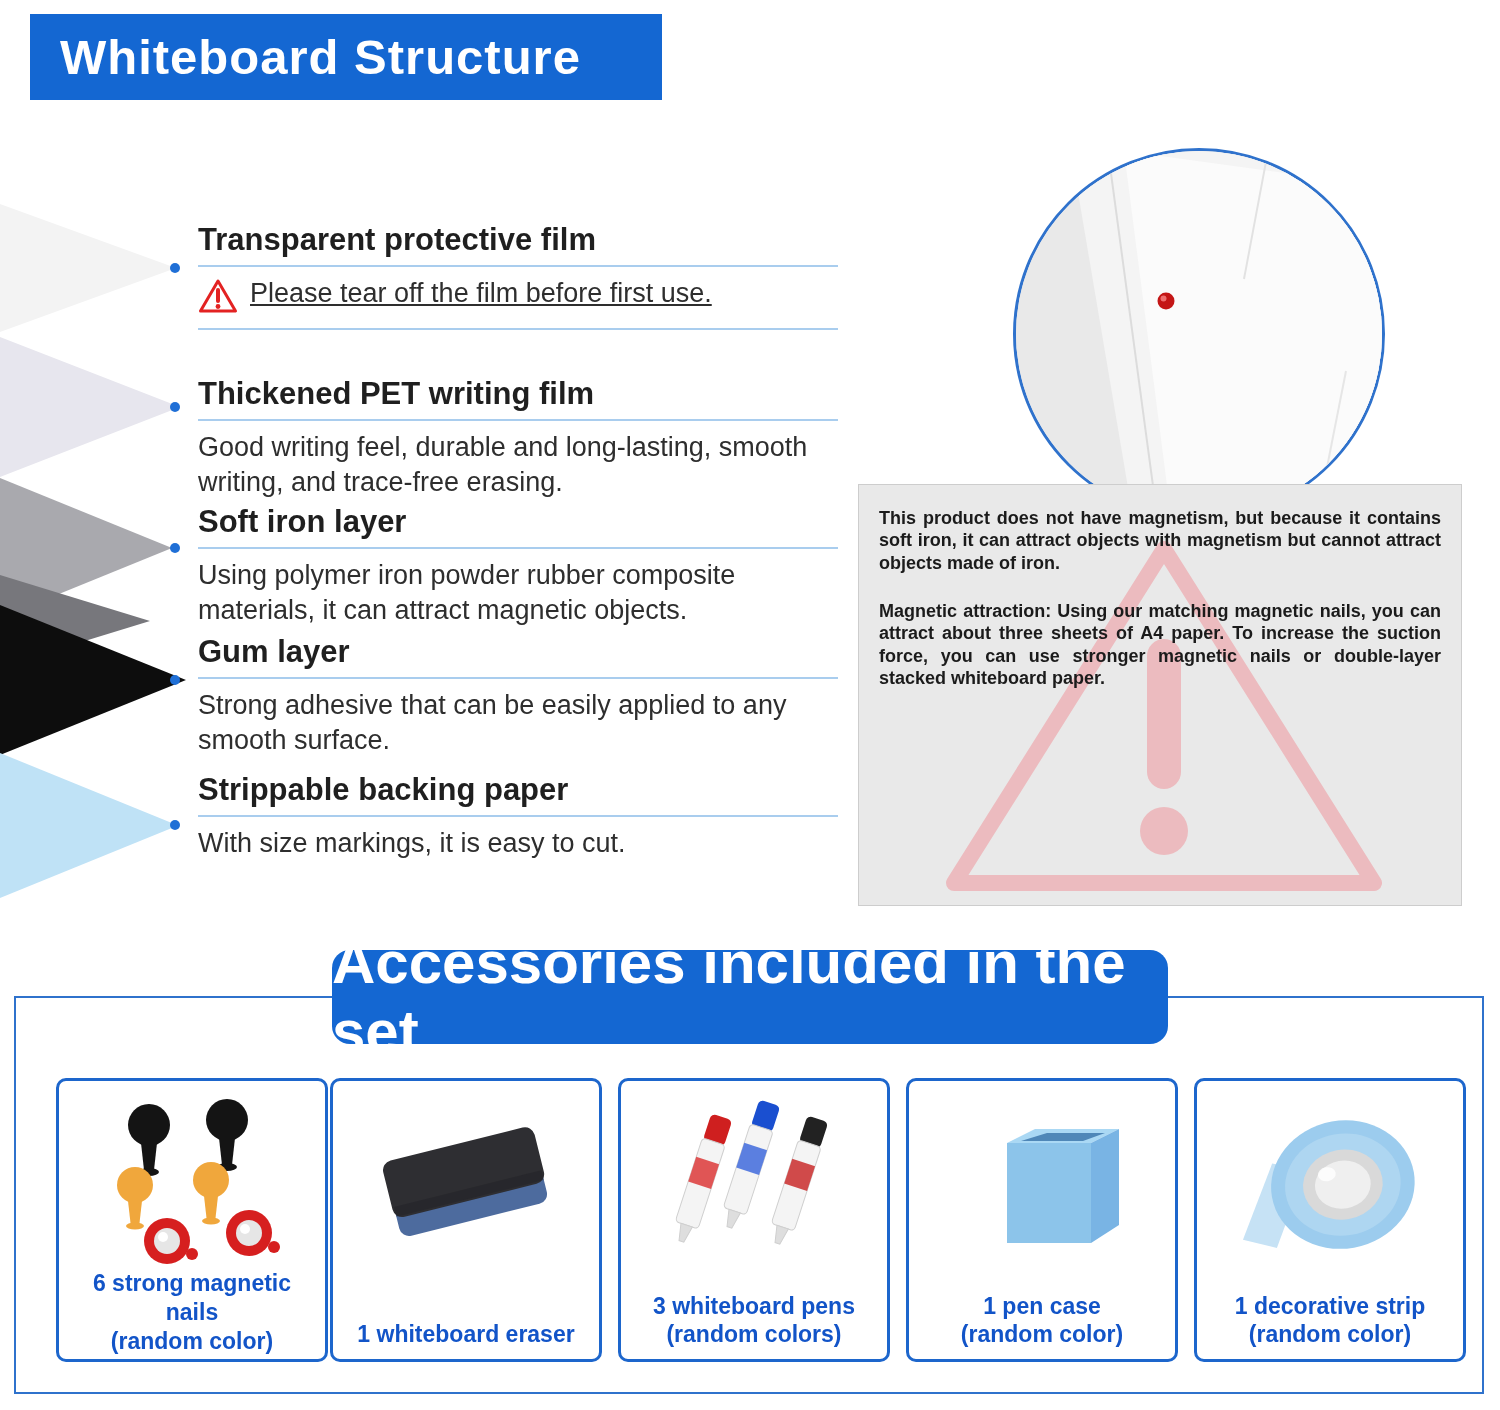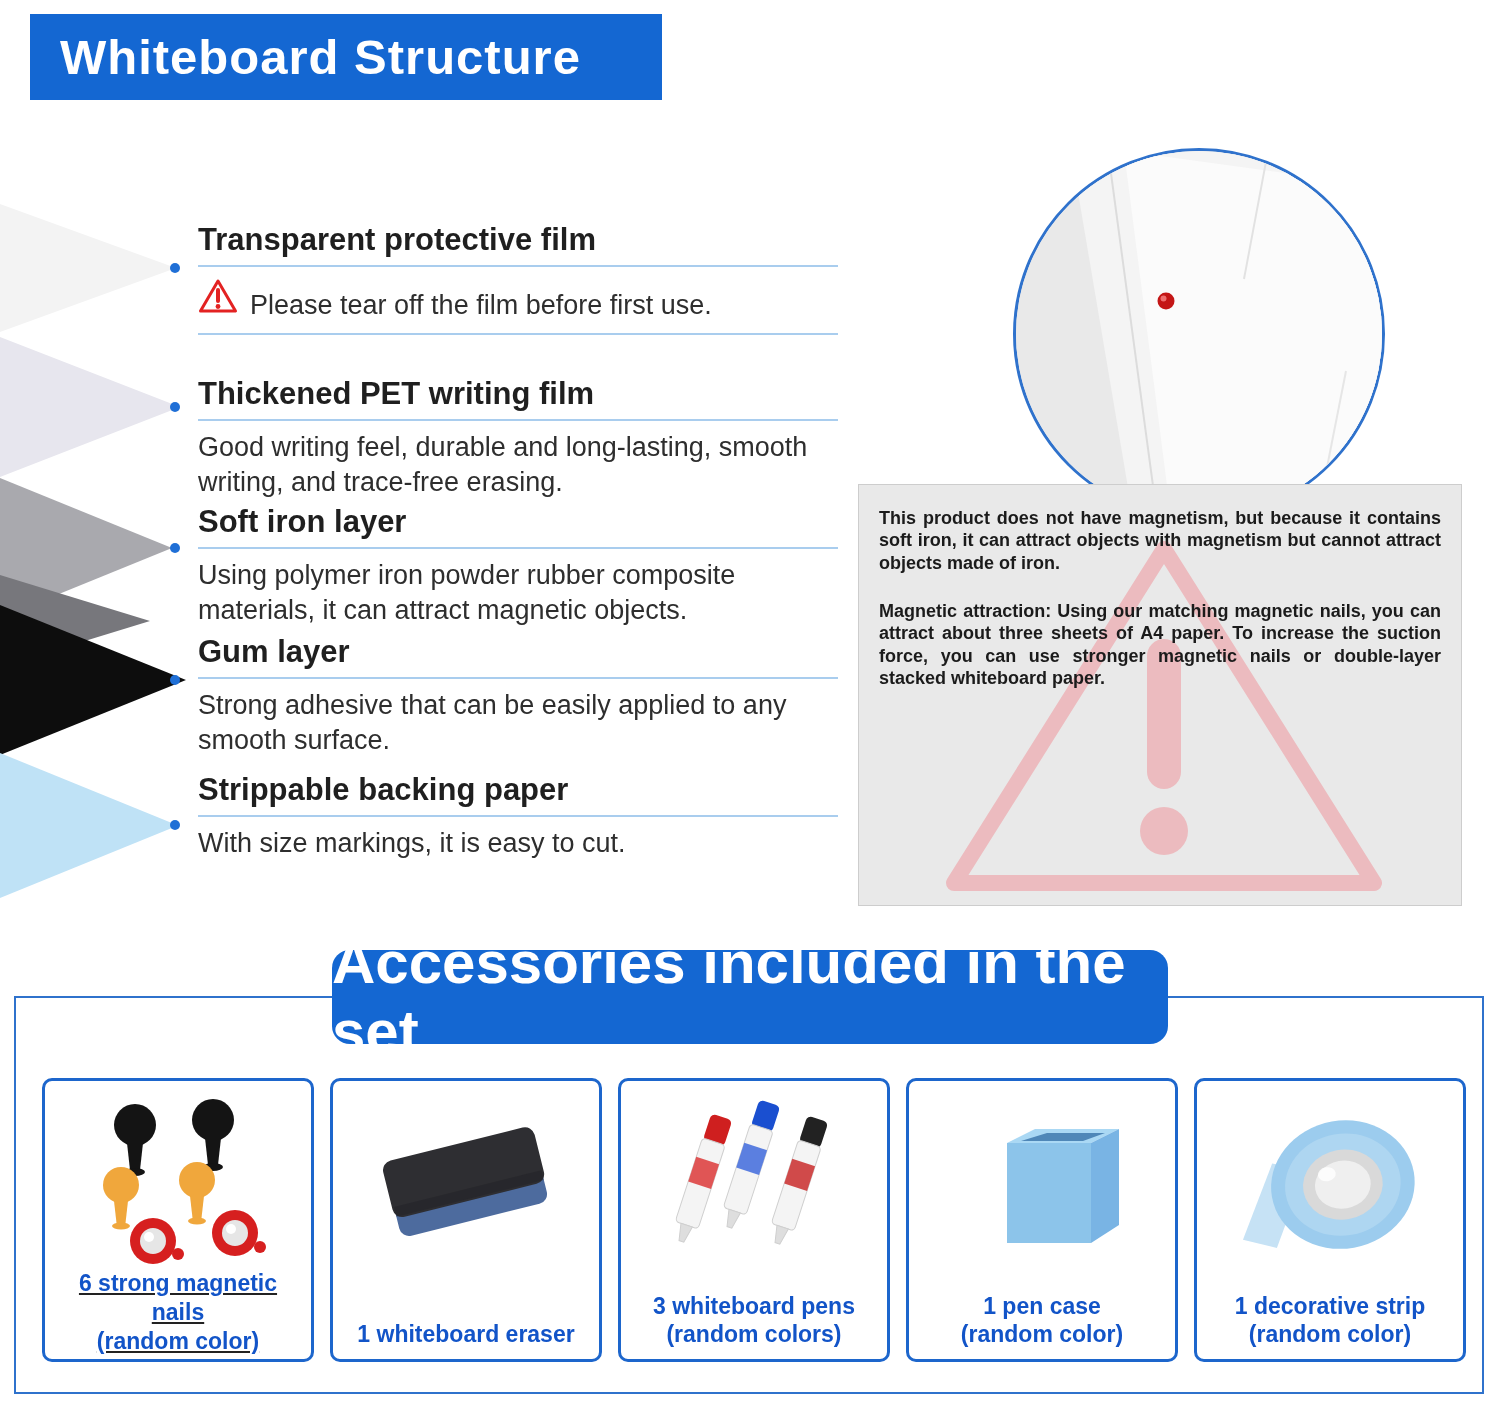--- a/index.html
+++ b/index.html
@@ -81,21 +81,21 @@
     background:#1467d2; border-radius:18px; color:#fff; z-index:3;
     display:flex; align-items:center; justify-content:center;
     font-size:60px; font-weight:bold;
   }
   .acc-card {
     position:absolute; top:1078px; width:272px; height:284px;
     border:3px solid #1d66cc; border-radius:10px; background:#fff; z-index:2;
     display:flex; flex-direction:column; align-items:center; justify-content:space-between;
     padding:8px 6px 10px;
   }
-  .card-1{ left:42px;text-decoration:underline; } .card-2{ left:330px; } .card-3{ left:618px; }
+  .card-1{ left:56px; } .card-2{ left:330px; } .card-3{ left:618px; }
   .card-4{ left:906px; } .card-5{ left:1194px; }
   .acc-img { width:210px; height:184px; display:flex; align-items:center; justify-content:center; }
   .acc-label {
     font-size:23px; font-weight:bold; color:#1254c8; text-align:center; line-height:1.25;
   }
 </style>
 </head>
 <body>
 
 <div class="header-banner">Whiteboard Structure</div>
@@ -116,21 +116,21 @@
 <div class="sec sec-1">
   <div class="sec-heading">Transparent protective film</div>
   <div class="sec-body-row">
     <span class="warn-small">
       <svg width="40" height="36" viewBox="0 0 40 36">
         <path d="M20 3 L37.5 33 H2.5 Z" fill="#ffffff" stroke="#e32222" stroke-width="3" stroke-linejoin="round"></path>
         <line x1="20" y1="12" x2="20" y2="23" stroke="#e32222" stroke-width="4" stroke-linecap="round"></line>
         <circle cx="20" cy="28.5" r="2.4" fill="#e32222"></circle>
       </svg>
     </span>
-    <span class="sec-body" style="margin-top:12px;">Please tear off the film before first use.</span>
+    <span class="sec-body" style="margin-top:0;text-decoration:underline;">Please tear off the film before first use.</span>
   </div>
 </div>
 
 <div class="sec sec-2">
   <div class="sec-heading">Thickened PET writing film</div>
   <div class="sec-body">Good writing feel, durable and long-lasting, smooth writing, and trace-free erasing.</div>
 </div>
 
 <div class="sec sec-3">
   <div class="sec-heading">Soft iron layer</div>

